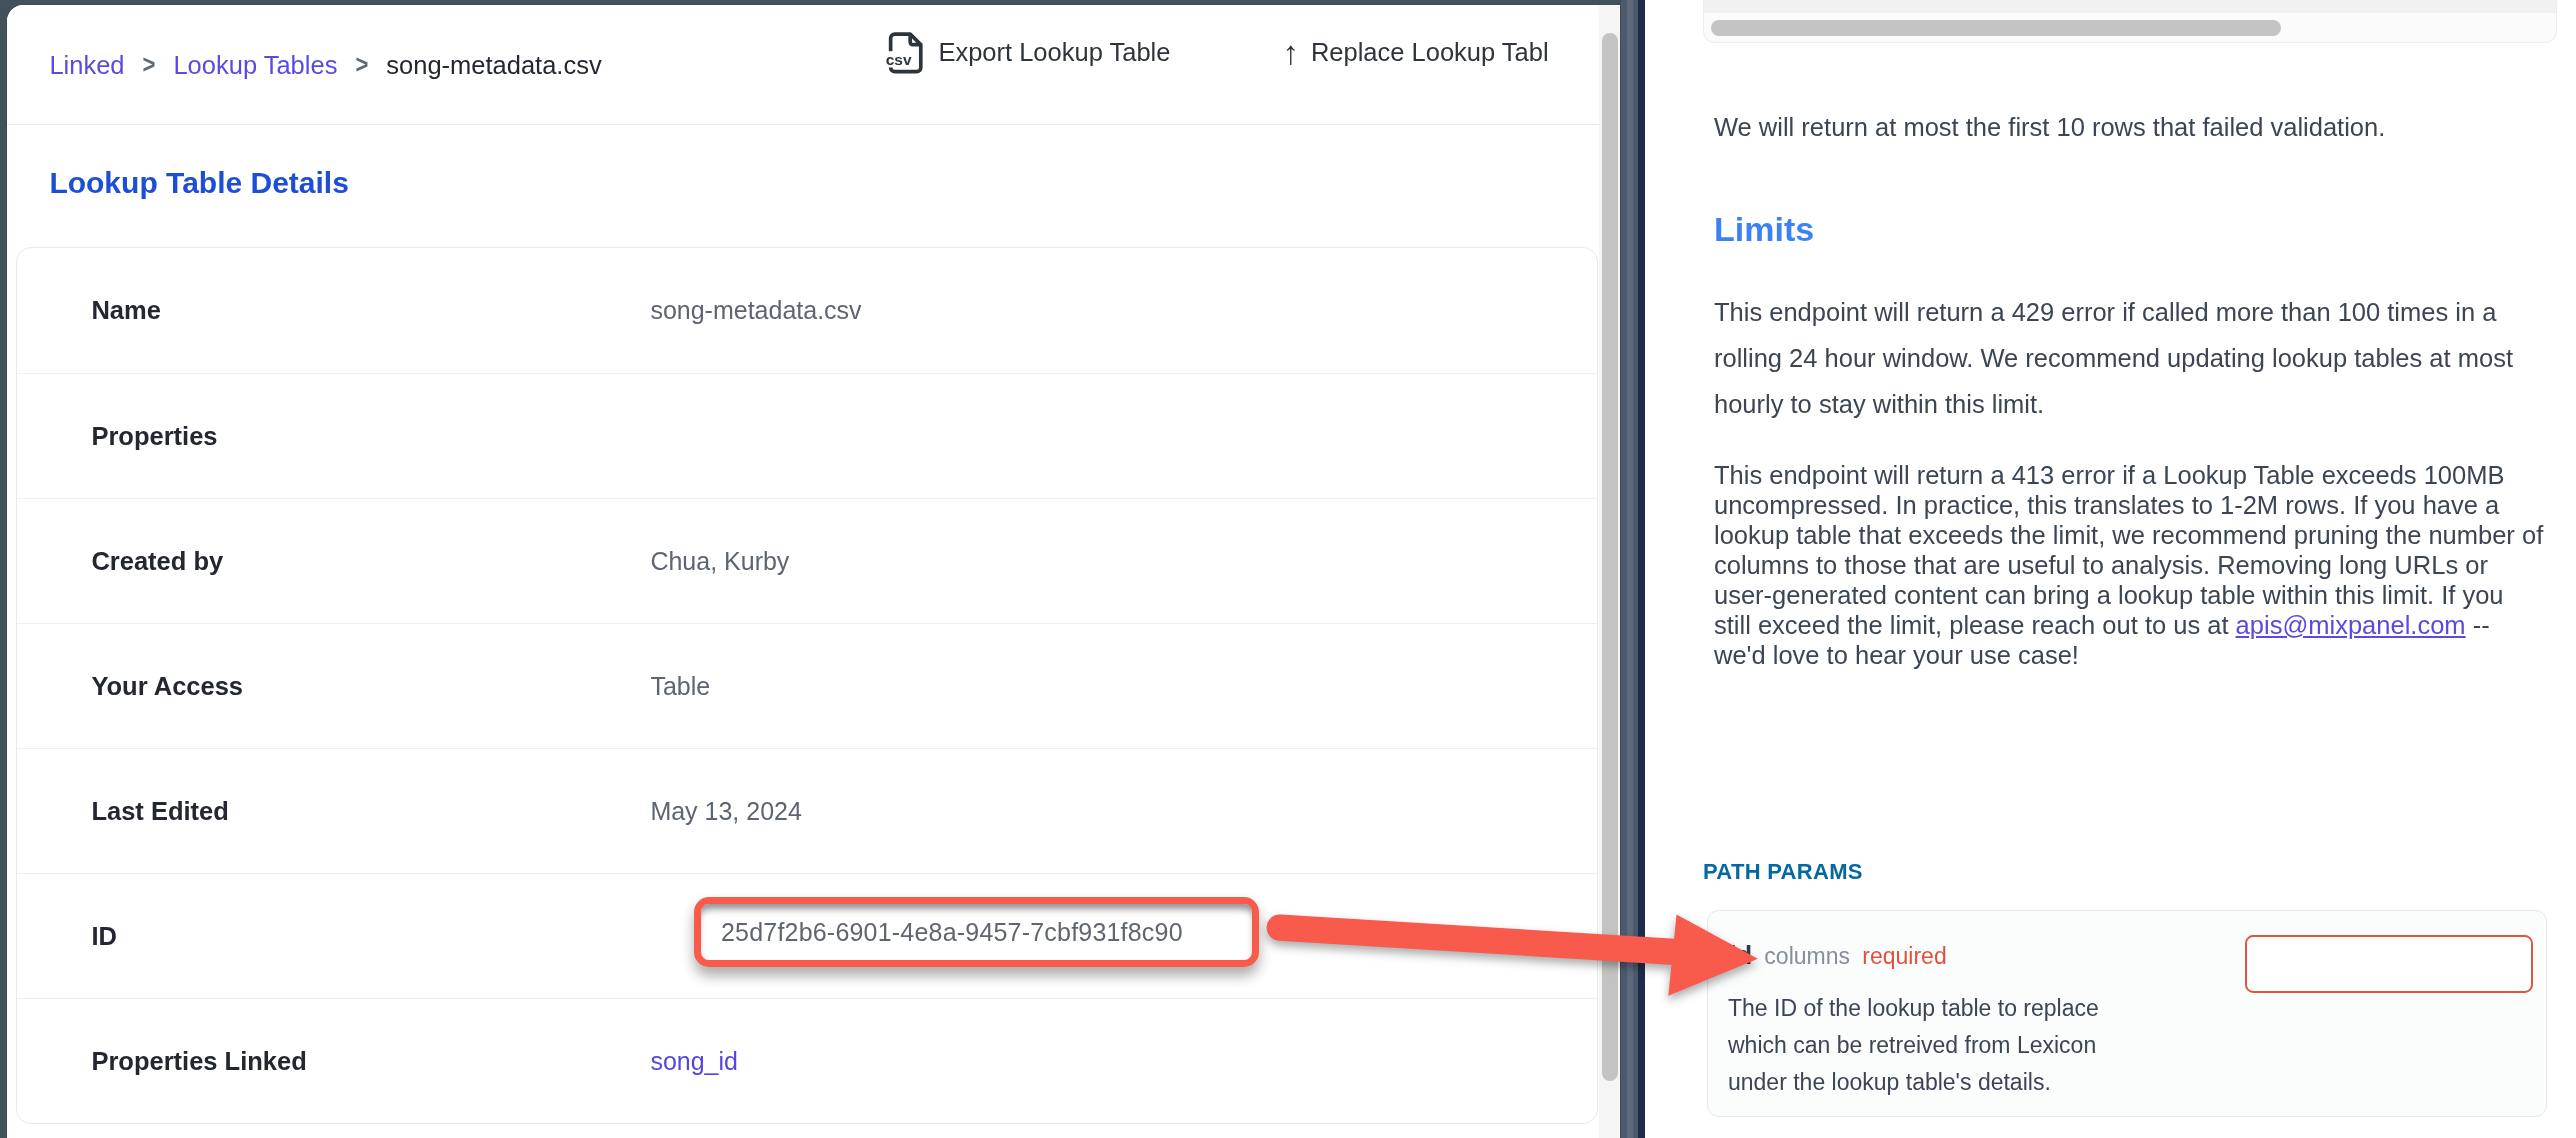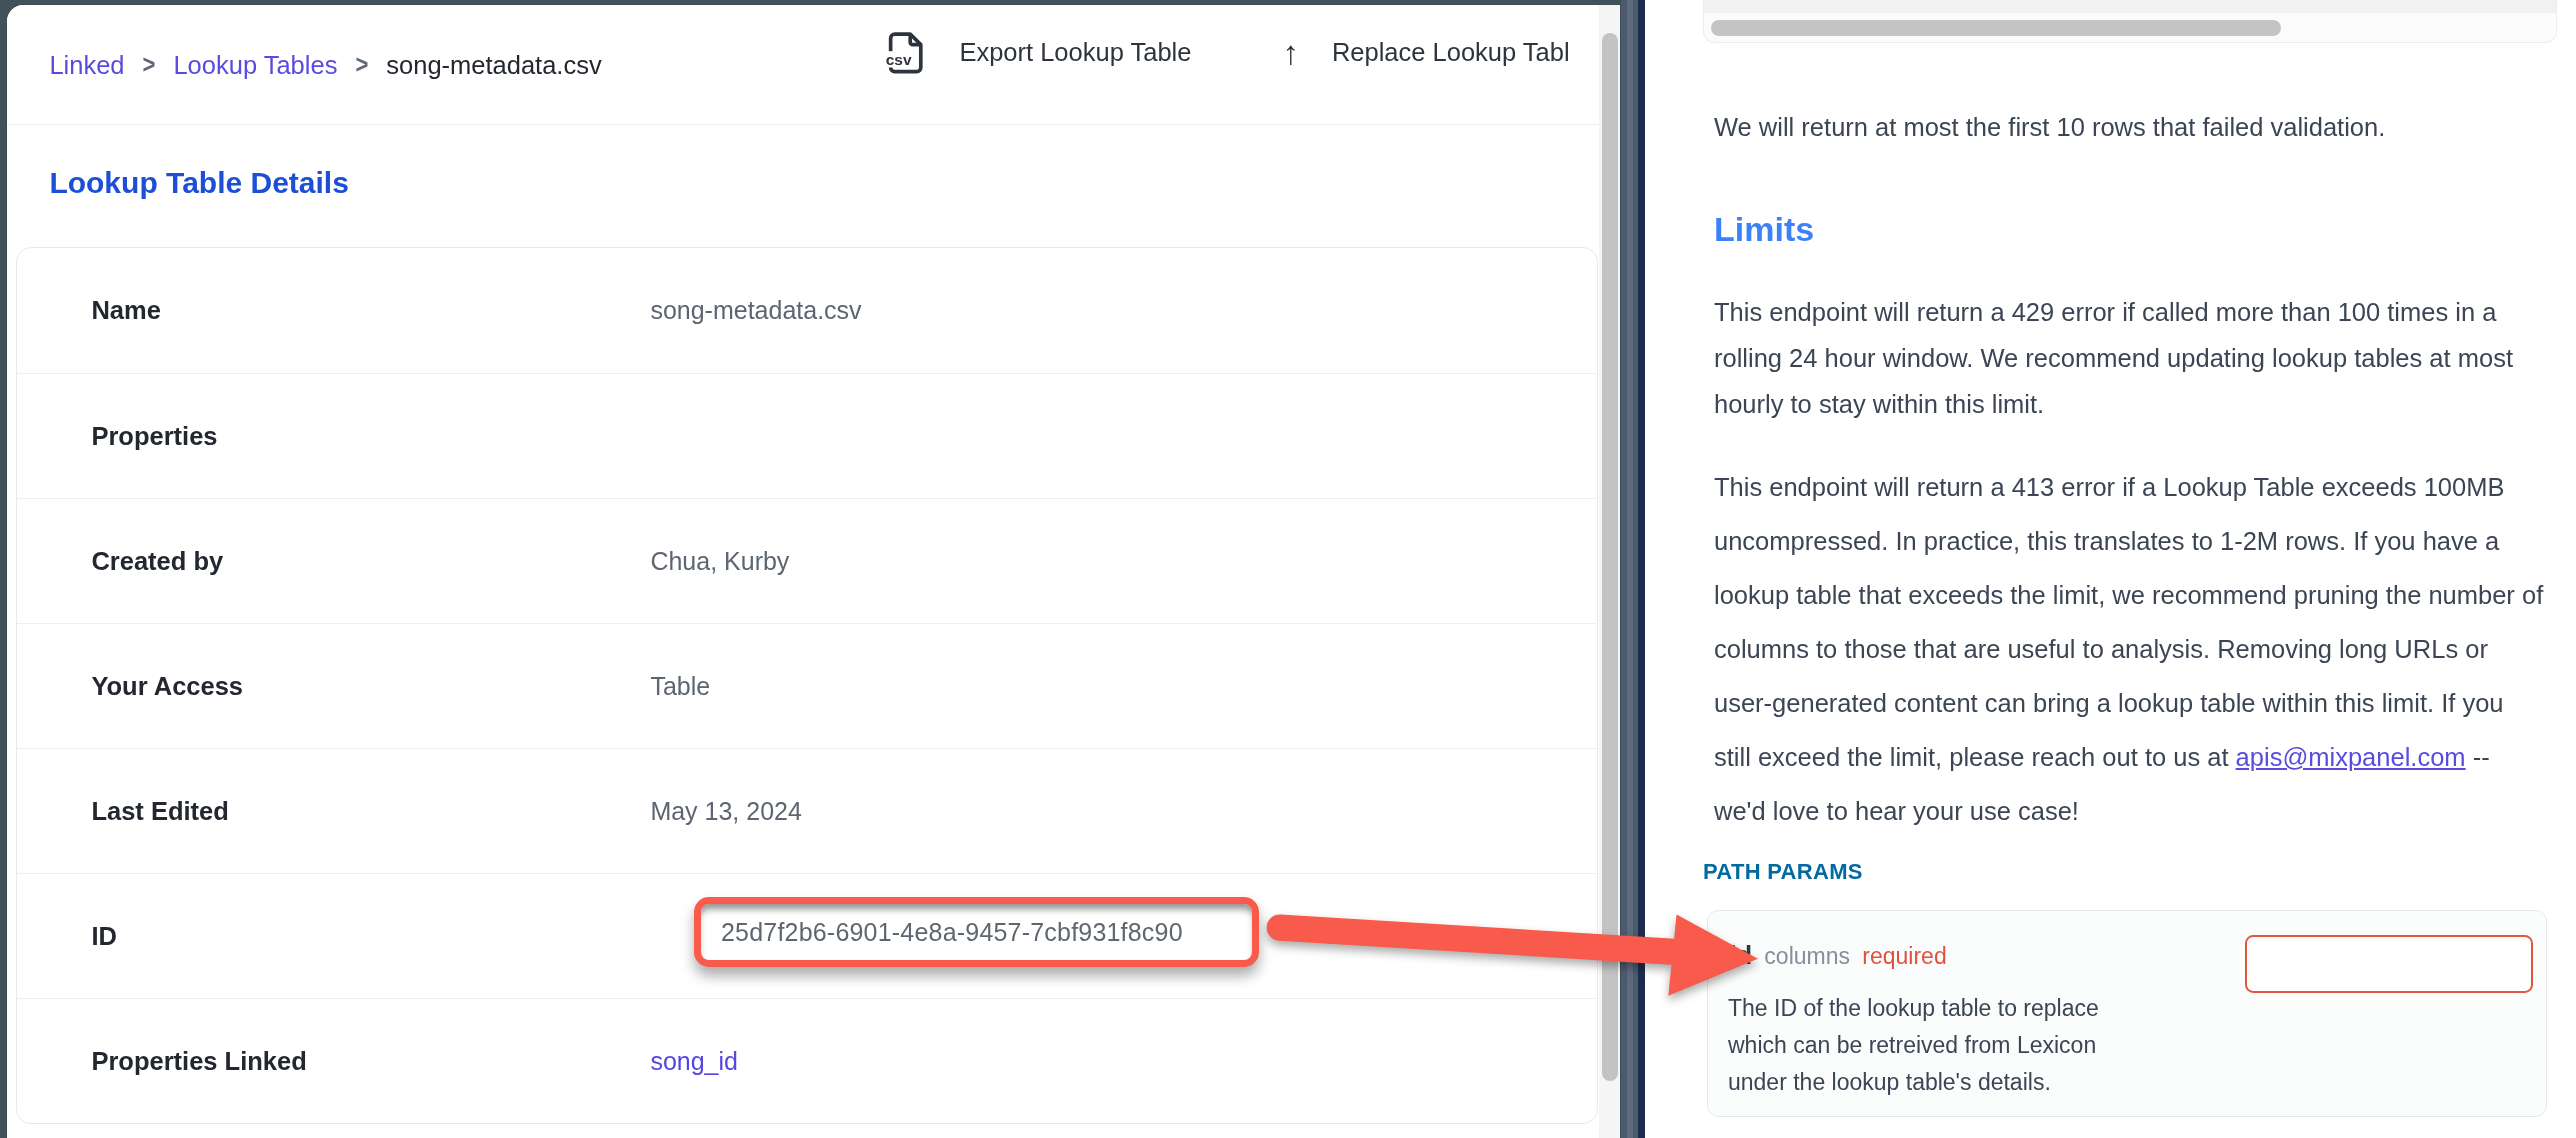--- a/index.html
+++ b/index.html
@@ -10,21 +10,21 @@
   .left-window{
     position:absolute; left:7.4px; top:5px; width:1613px; height:1134px;
     background:#fff; border-top-left-radius:16.4px; overflow:hidden;
     box-shadow:0 0 0 0.8px rgba(0,0,0,.08);
   }
   .lw-header{ position:absolute; left:0; top:0; width:100%; height:120px; background:#fff; border-bottom:1.6px solid #ececec; }
   .breadcrumb{ position:absolute; left:42px; top:0; height:120px; display:flex; align-items:center; gap:18px; font-size:25.5px; }
   .crumb-link{ color:#5a4be0; cursor:pointer; font-weight:500; }
   .crumb-sep{ color:#5f6975; font-size:22px; font-weight:600; transform:scaleY(1.15); }
   .crumb-current{ color:#23272f; }
-  .toolbar-btn{ position:absolute; top:0; height:94px; display:flex; align-items:center; gap:33px;
+  .toolbar-btn{ position:absolute; top:0; height:94px; display:flex; align-items:center; gap:12px;
     font-size:25.5px; color:#2e343c; font-weight:500; cursor:pointer; white-space:nowrap; }
   .btn-export{ left:876px; }
   .btn-replace{ left:1275px; }
   .csv-icon svg{ display:block; }
   .up-arrow{ font-size:33px; font-weight:400; color:#2e343c; line-height:1; }
 
   .section-title{ position:absolute; left:42px; top:161px; font-size:30px; font-weight:700; color:#1d4ed8; }
 
   .details-card{
     position:absolute; left:9px; top:242px; width:1582px; height:877px;
@@ -51,21 +51,21 @@
     position:absolute; left:58px; top:0; width:854px; height:43px; background:#fbfbfb;
     border:1.6px solid #ededed; border-top:none; border-radius:0 0 11.5px 11.5px; overflow:hidden;
   }
   .code-block-bottom .band{ position:absolute; left:0; top:0; width:100%; height:13px; background:#f1f1f1; }
   .h-scroll-thumb{ position:absolute; left:6.6px; top:20px; width:570px; height:16.4px; background:#c4c4c4; border-radius:8.2px; }
 
   .rw-text{ color:#3b4554; }
   .intro-line{ position:absolute; left:69px; top:104px; width:833px; font-size:25.5px; line-height:46px; }
   .limits-heading{ position:absolute; left:69px; top:210px; font-size:34px; font-weight:600; color:#3b82f6; }
   .para-1{ position:absolute; left:69px; top:289px; width:833px; font-size:25.5px; line-height:46px; }
-  .para-2{ position:absolute; left:69px; top:460px; width:833px; font-size:25.5px; line-height:54px; }
+  .para-2{ position:absolute; left:69px; top:460px; width:833px; font-size:25.5px; line-height:30px; }
   .email-link{ color:#5a4be0; text-decoration:underline; cursor:pointer; }
 
   .path-params-heading{ position:absolute; left:58px; top:859px; font-size:22px; font-weight:700; color:#0369a1; letter-spacing:0.3px; }
   .param-card{
     position:absolute; left:62px; top:910px; width:840px; height:207px;
     background:#fbfcfc; border:1.6px solid #e5e8ea; border-radius:11.5px;
   }
   .param-head{ position:absolute; left:21.4px; top:30px; display:flex; align-items:baseline; gap:12.3px; }
   .param-name{ font-size:25.5px; font-weight:700; color:#2f3a47; }
   .param-type{ font-size:23px; color:#858e9b; }

